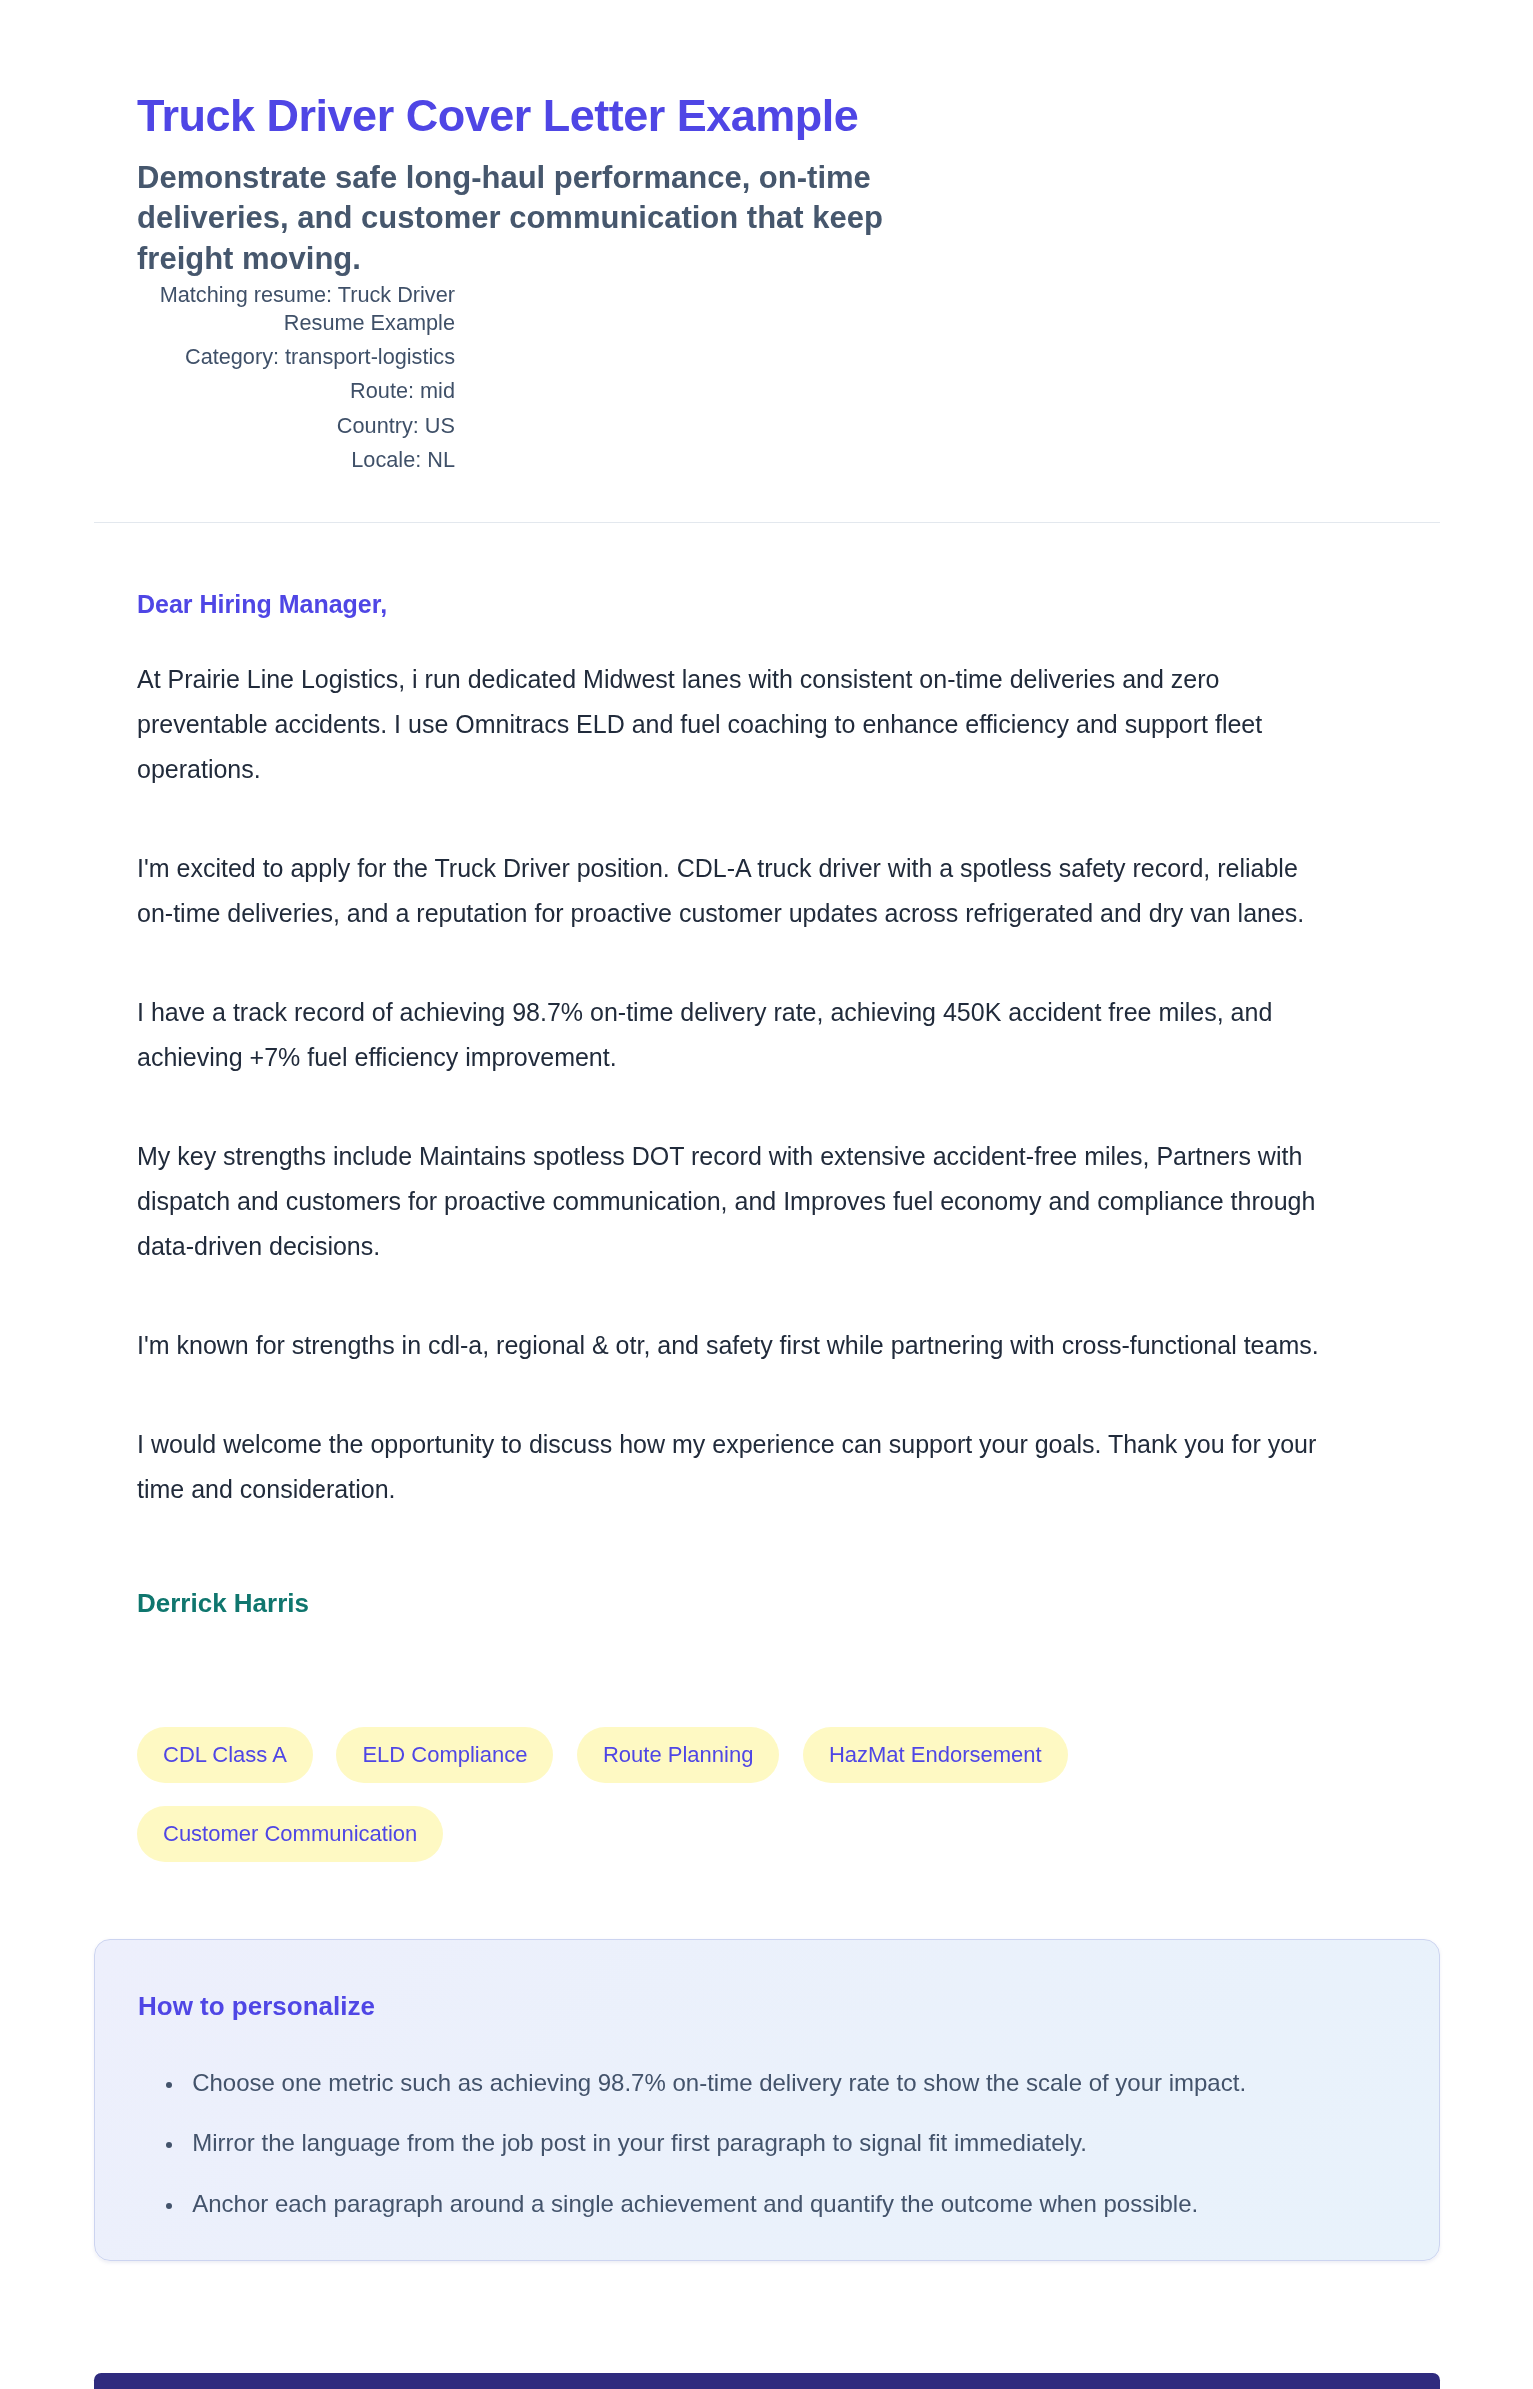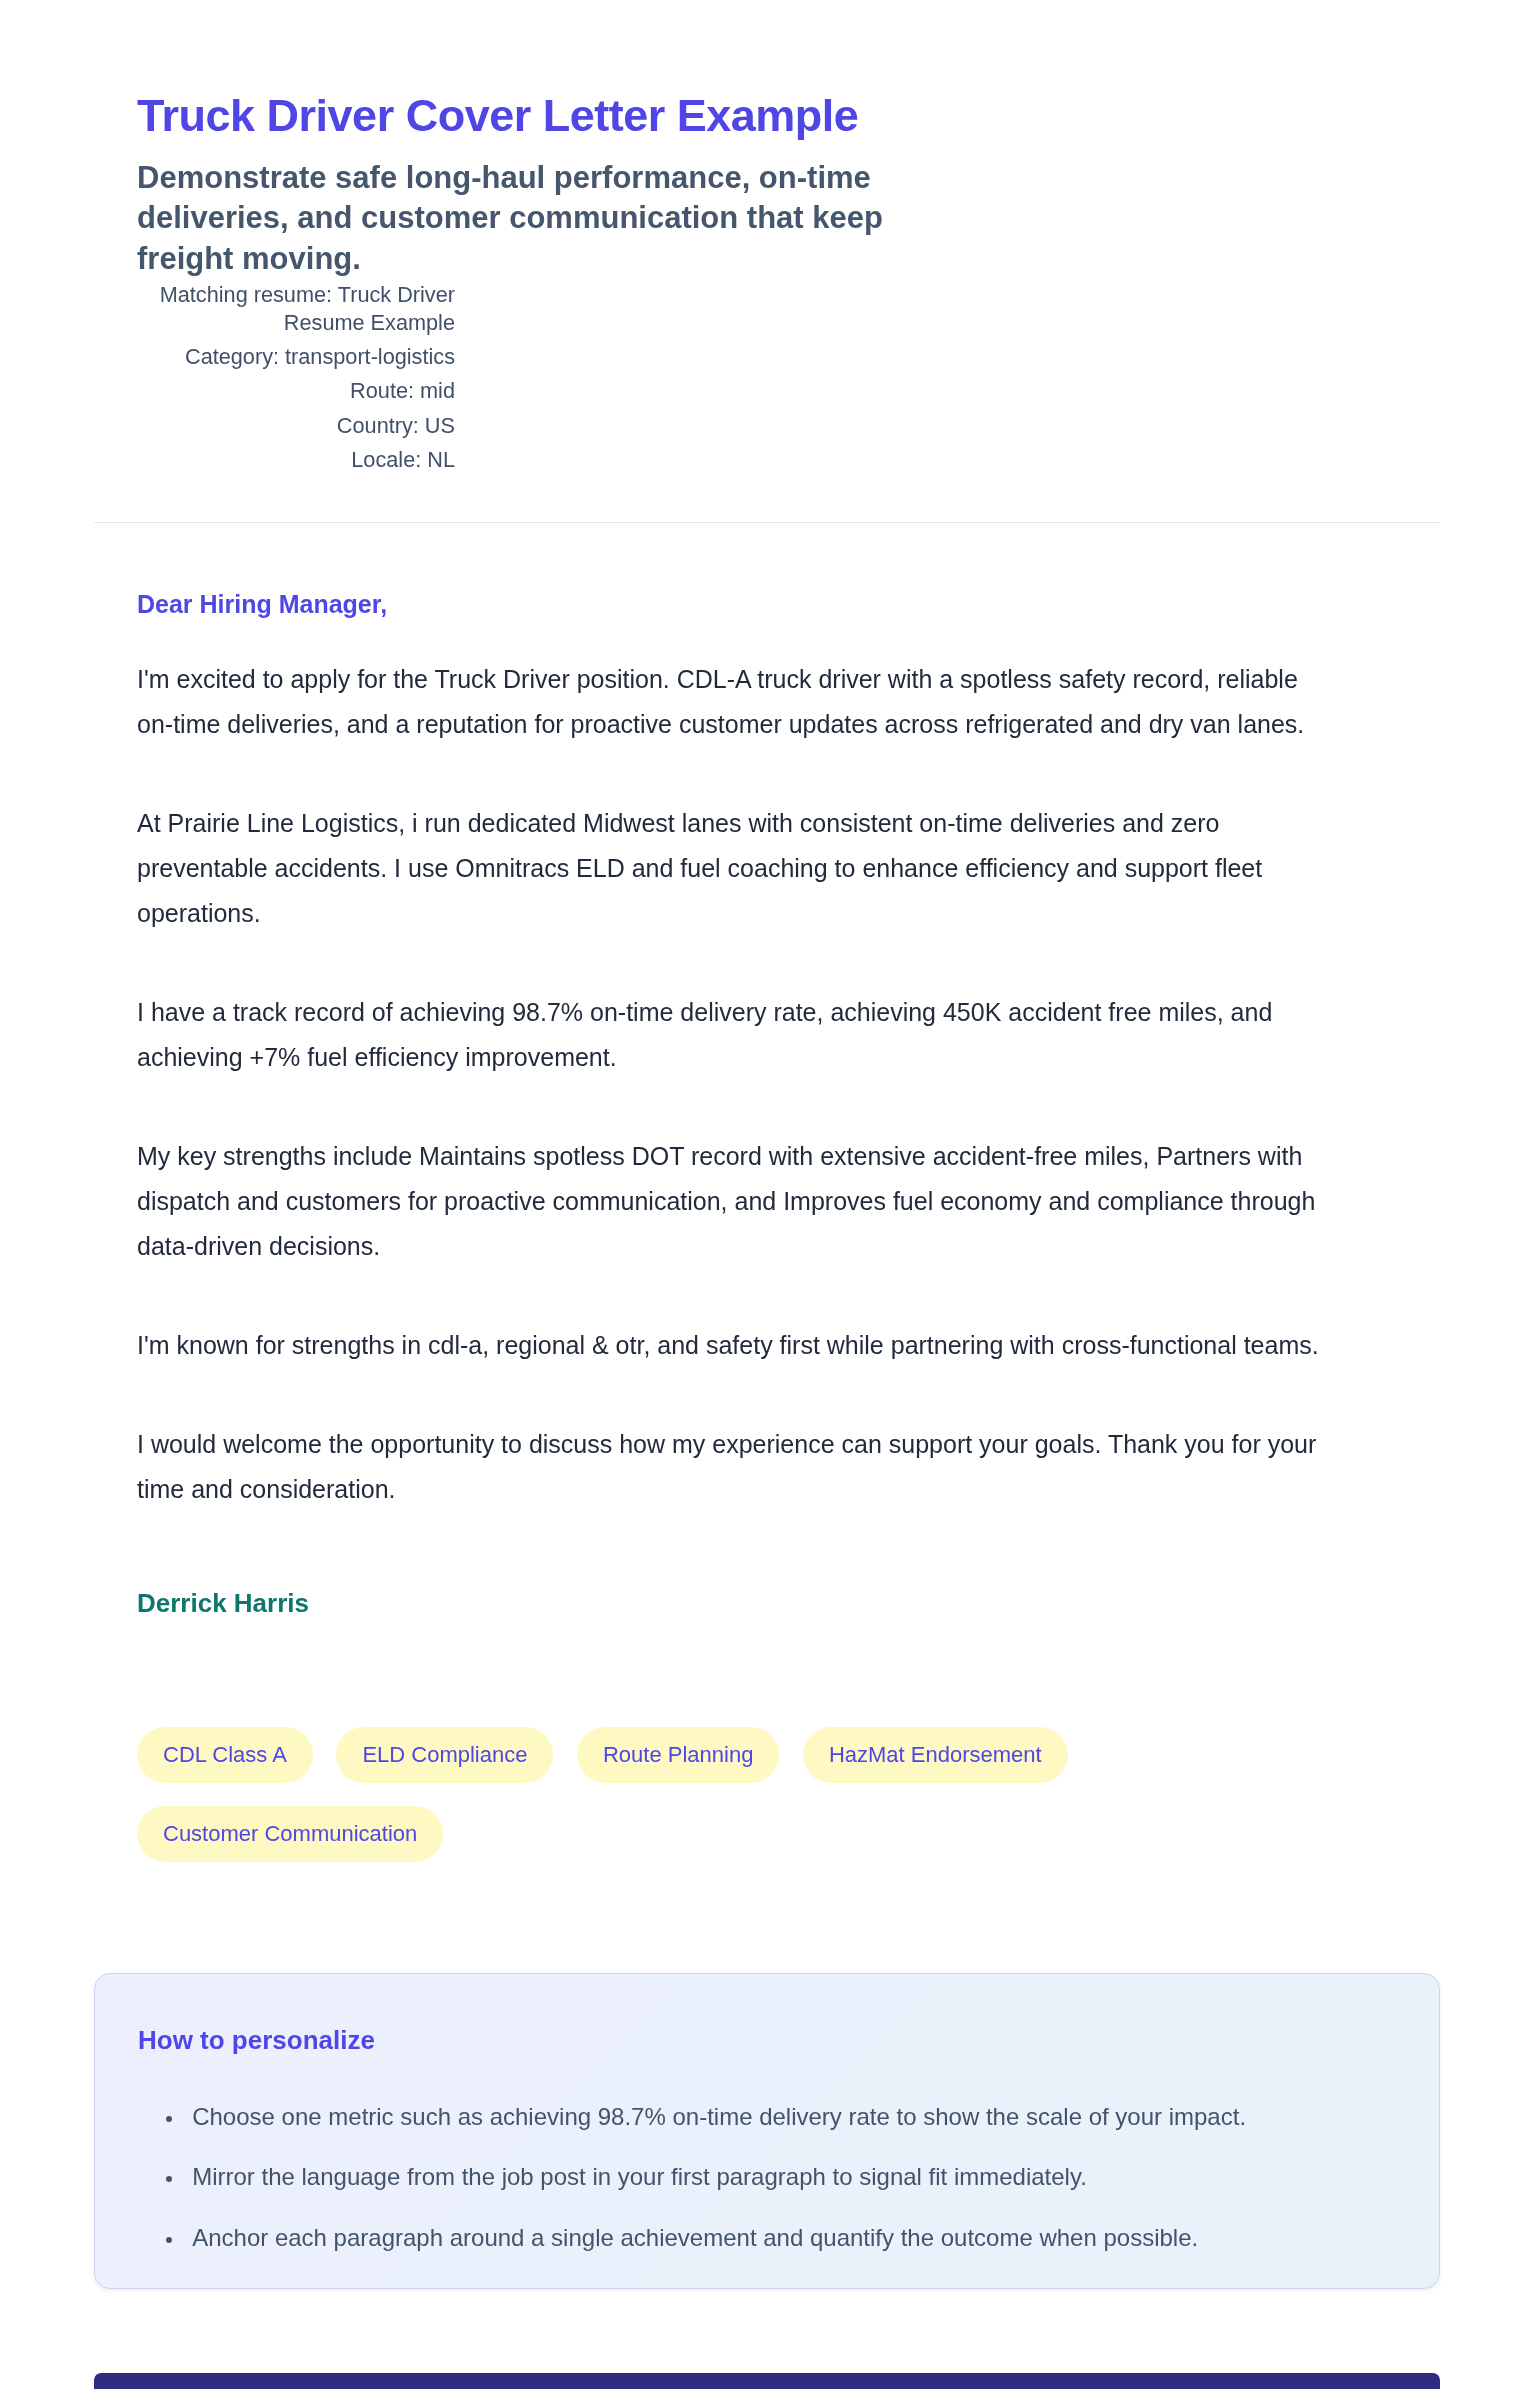--- a/index.html
+++ b/index.html
@@ -97,25 +97,25 @@
     font-size: 22px;
     line-height: 1;
     padding: 17px 26px;
     border-radius: 9023px;
     white-space: nowrap;
     cursor: pointer;
   }
 
   
   .personalize-box {
-    margin-top: 111px;
+    margin-top: 77px;
     border: 0.9px solid #ccd4f0;
     border-radius: 16px;
     background: linear-gradient(135deg, #edeffc 0%, #eaf1fb 55%, #e8f2fb 100%);
-    padding: 51px 43px 13px 43px;
+    padding: 51px 43px 19px 43px;
     box-shadow: 0 1.8px 3.6px rgba(80, 90, 160, 0.10);
   }
   .personalize-heading {
     color: #4f46e5;
     font-size: 26px;
     font-weight: 700;
     margin-bottom: 38px;
   }
   .personalize-list {
     list-style: disc;
@@ -161,22 +161,22 @@
         <div class="meta-row"><span class="meta-label">Locale:</span> <span>NL</span></div>
       </div>
     </div>
   </div>
 
   <hr class="header-divider">
 
   <div class="inner">
     <div class="greeting">Dear Hiring Manager,</div>
 
+    <p class="paragraph">At Prairie Line Logistics, i run dedicated Midwest lanes with consistent on-time deliveries and zero preventable accidents. I use Omnitracs ELD and fuel coaching to enhance efficiency and support fleet operations.</p>
     <p class="paragraph">I'm excited to apply for the Truck Driver position. CDL-A truck driver with a spotless safety record, reliable on-time deliveries, and a reputation for proactive customer updates across refrigerated and dry van lanes.</p>
-    <p class="paragraph">At Prairie Line Logistics, i run dedicated Midwest lanes with consistent on-time deliveries and zero preventable accidents. I use Omnitracs ELD and fuel coaching to enhance efficiency and support fleet operations.</p>
     <p class="paragraph">I have a track record of achieving 98.7% on-time delivery rate, achieving 450K accident free miles, and achieving +7% fuel efficiency improvement.</p>
     <p class="paragraph">My key strengths include Maintains spotless DOT record with extensive accident-free miles, Partners with dispatch and customers for proactive communication, and Improves fuel economy and compliance through data-driven decisions.</p>
     <p class="paragraph">I'm known for strengths in cdl-a, regional &amp; otr, and safety first while partnering with cross-functional teams.</p>
     <p class="paragraph">I would welcome the opportunity to discuss how my experience can support your goals. Thank you for your time and consideration.</p>
 
     <div class="signature-name">Derrick Harris</div>
 
     <div class="chips">
       <span class="chip">CDL Class A</span>
       <span class="chip">ELD Compliance</span>

